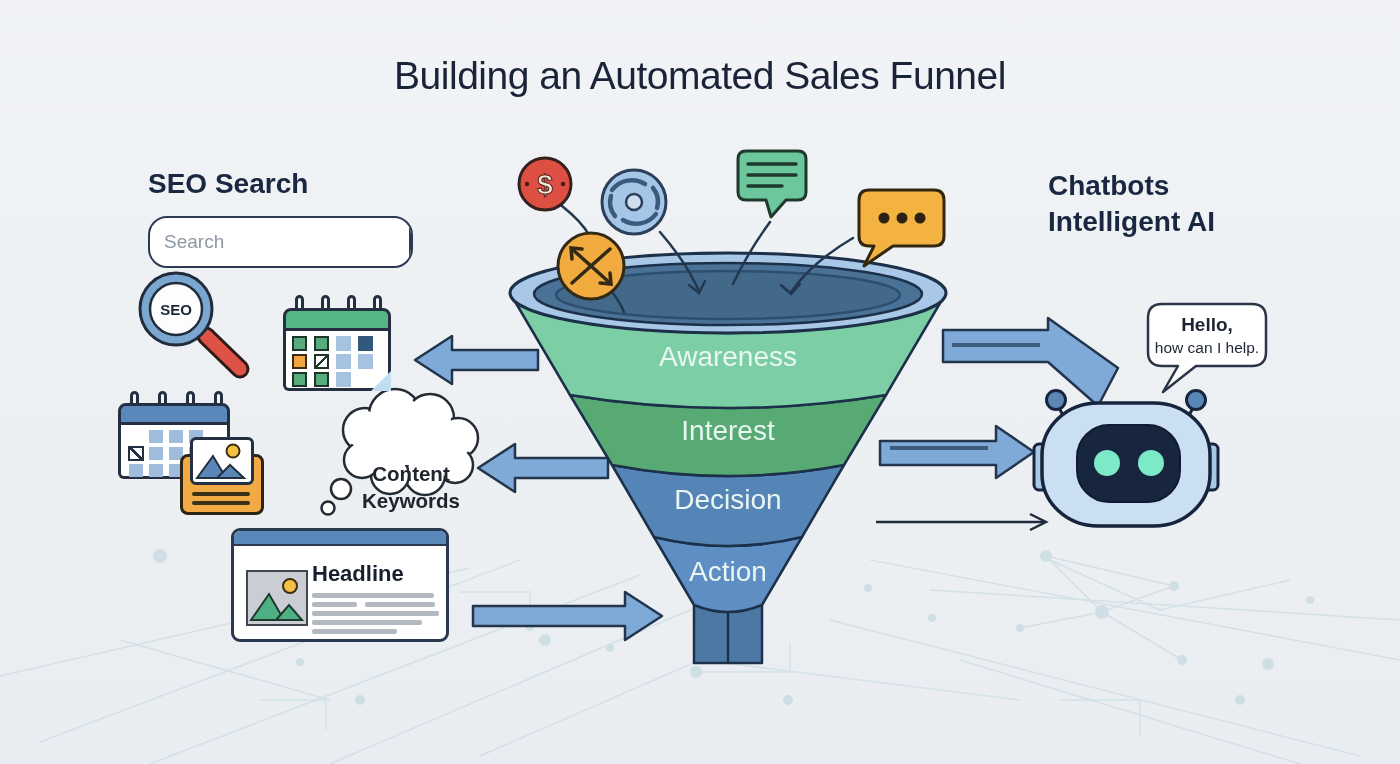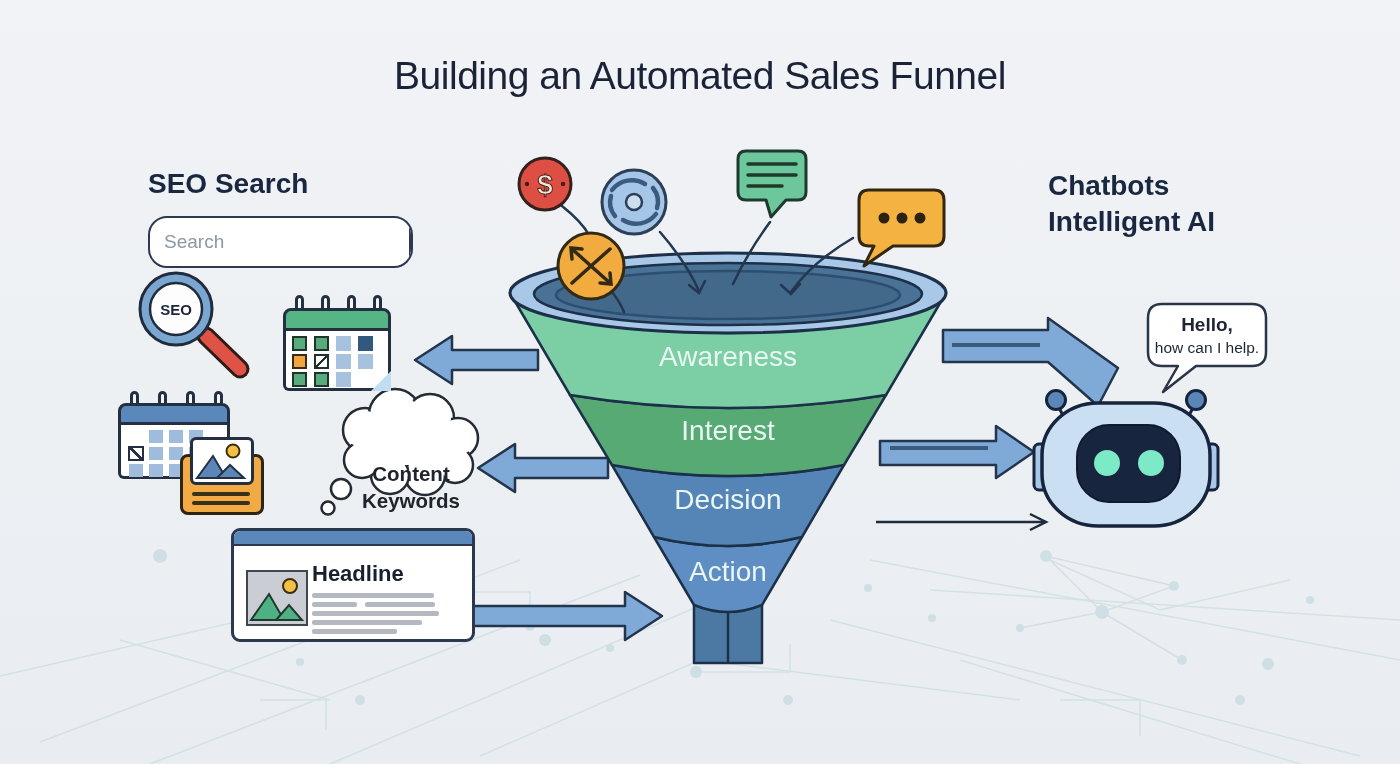--- a/index.html
+++ b/index.html
@@ -50,21 +50,21 @@
              border:3px solid #2e2414; border-radius:8px; }
   .oc-frame { position:absolute; top:0; left:10px; width:64px; height:48px; background:#fff;
               border:3px solid #243042; border-radius:6px; }
   .oc-line { position:absolute; left:12px; width:58px; height:3.5px; background:#3a3118; border-radius:2px; }
 
   
   .cloud-text { position:absolute; left:352px; top:417px; width:118px; text-align:center;
                 font-size:20.5px; font-weight:bold; color:#20242c; line-height:1.3;margin-top:44px; }
 
   
-  .headline-card { position:absolute; left:231px; top:528px; width:244px; height:114px;
+  .headline-card { position:absolute; left:231px; top:528px; width:218px; height:114px;
                    background:#fff; border:3px solid #2a3850; border-radius:9px; overflow:hidden; }
   .hc-bar { height:15px; background:#5b88ba; border-bottom:2.5px solid #2a3850; }
   .hc-img { position:absolute; left:12px; top:39px; width:62px; height:56px;
             background:#caced4; border:2px solid #40464f; }
   .hc-title { position:absolute; left:78px; top:30px; font-size:22px; font-weight:bold; color:#17202f; }
   .hc-line { position:absolute; background:#b4b9c1; height:4.5px; border-radius:2px; left:78px; }
 </style>
 </head>
 <body>
 

